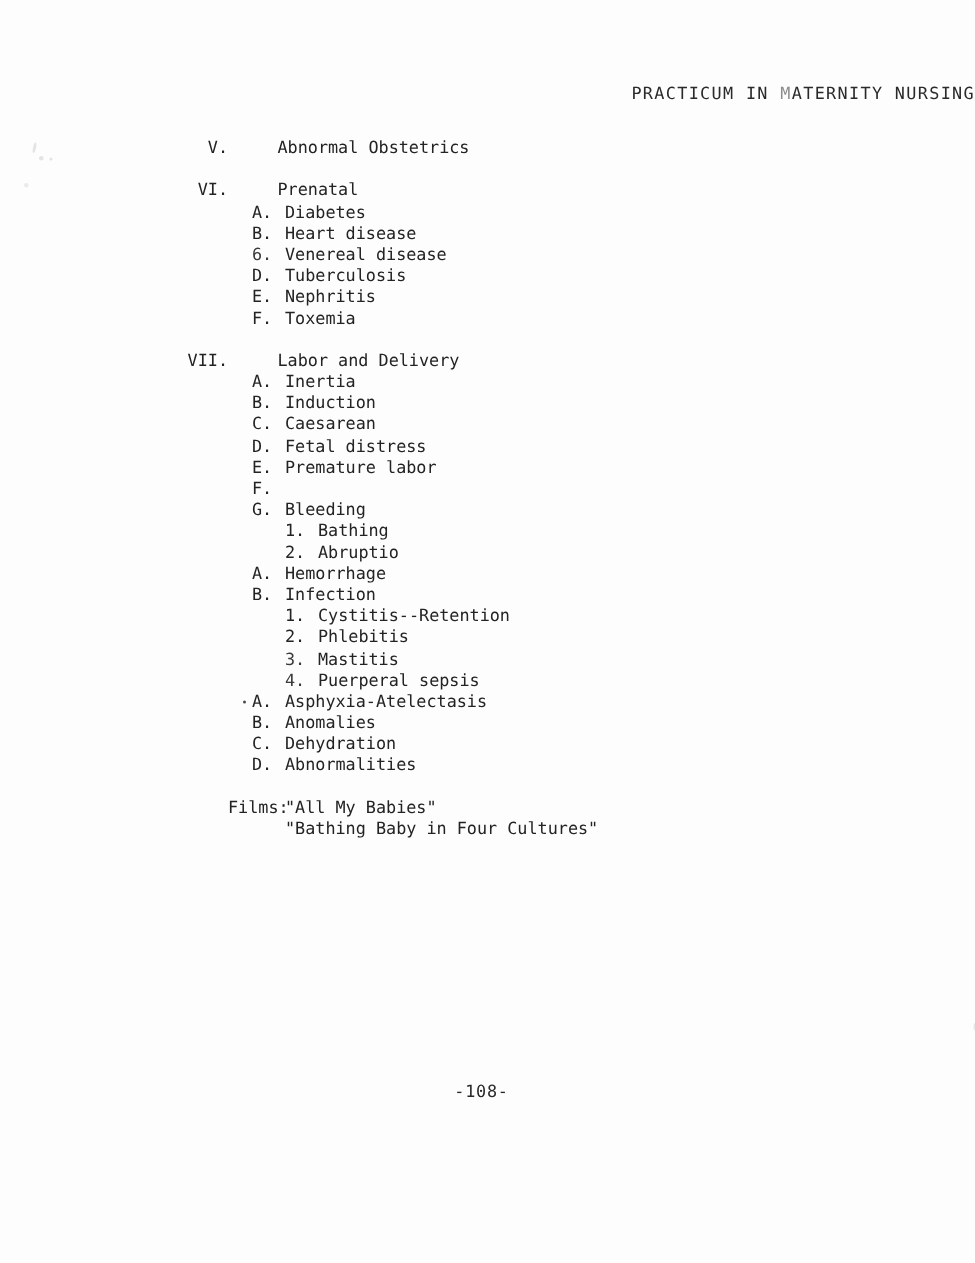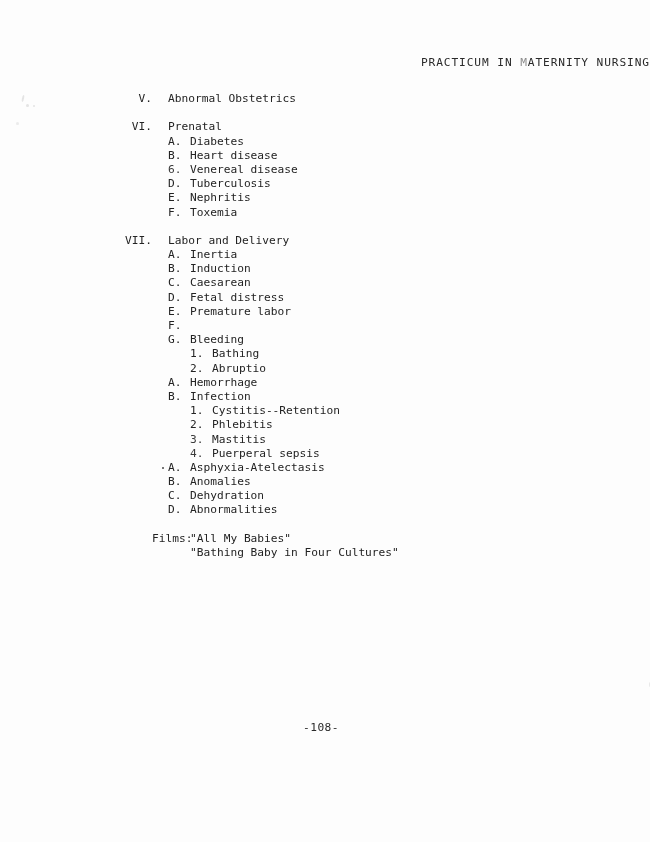--- a/index.html
+++ b/index.html
@@ -87,21 +87,21 @@
   }
   .marker.films {
     left: 152px;
   }
 
   .text {
     position: absolute;
     top: 0;
     white-space: pre;
   }
-  .text.lvl1 { left: 168px; }
+  .text.lvl1 { left: 185px; }
   .text.lvl2 { left: 190px; }
   .text.lvl3 { left: 212px; }
   .text.film { left: 190px; }
 
   
   .worn {
     color: #3a3a3a;
   }
   .stray-dot {
     position: absolute;

